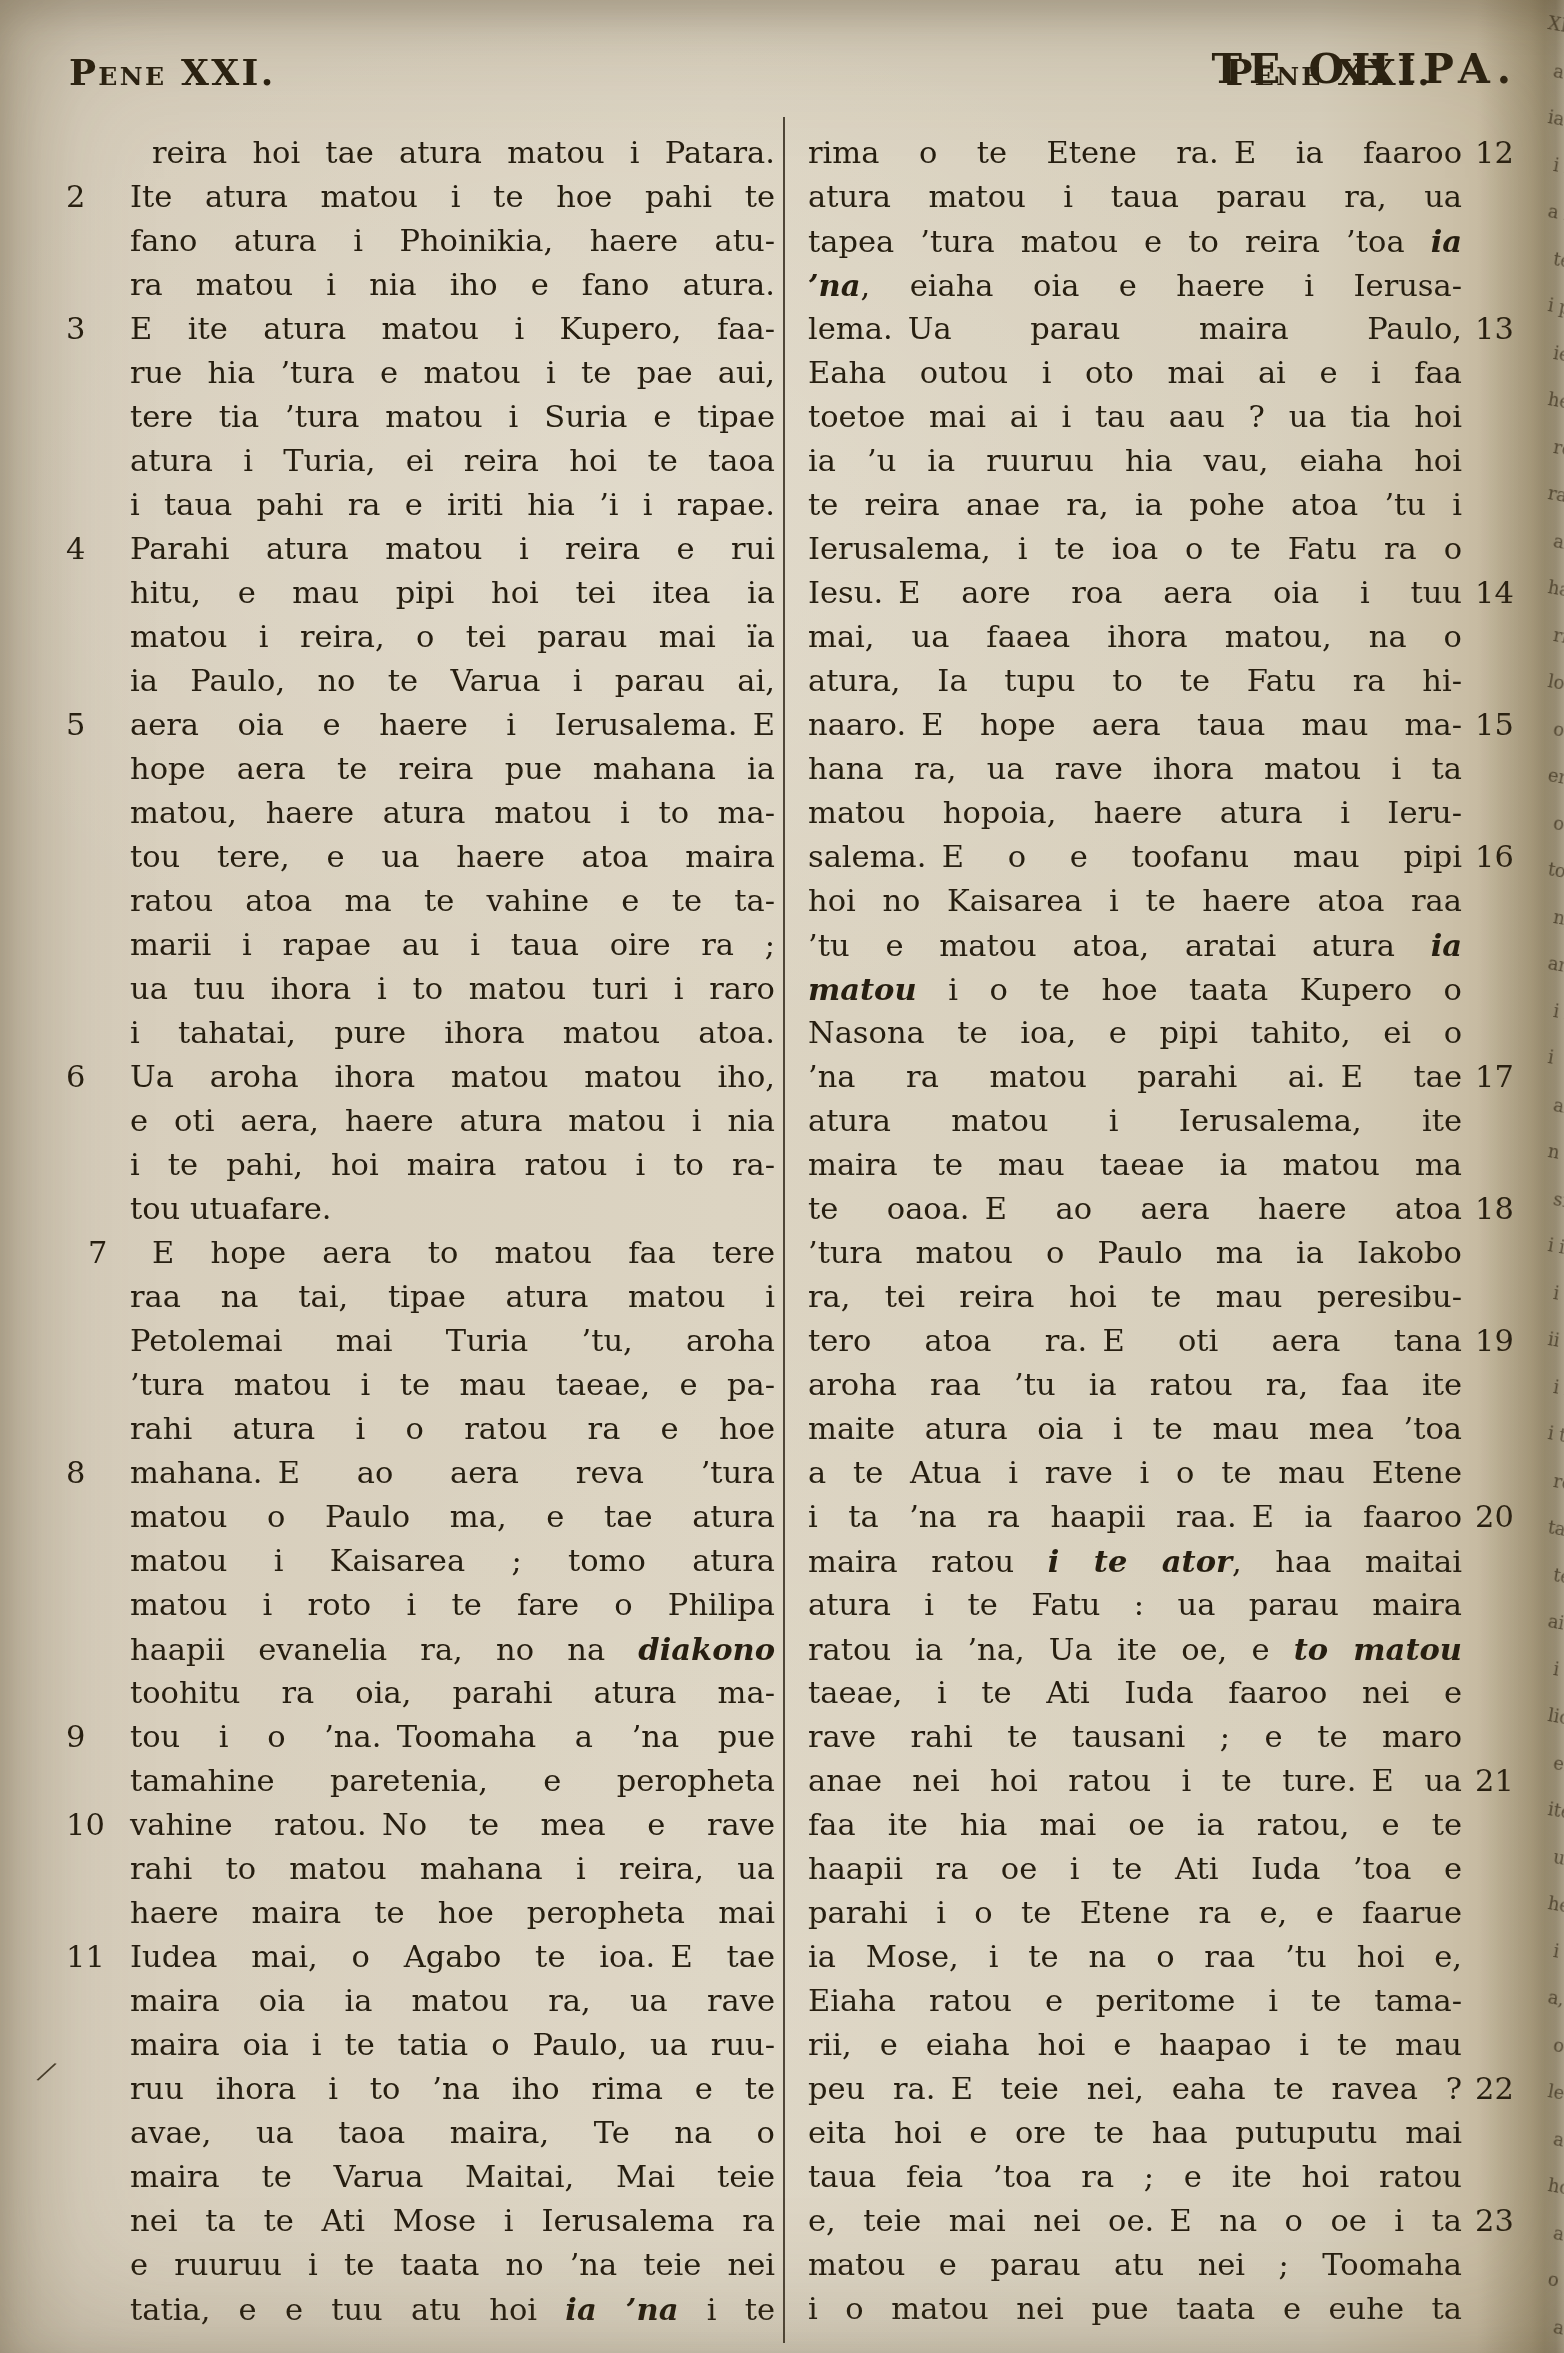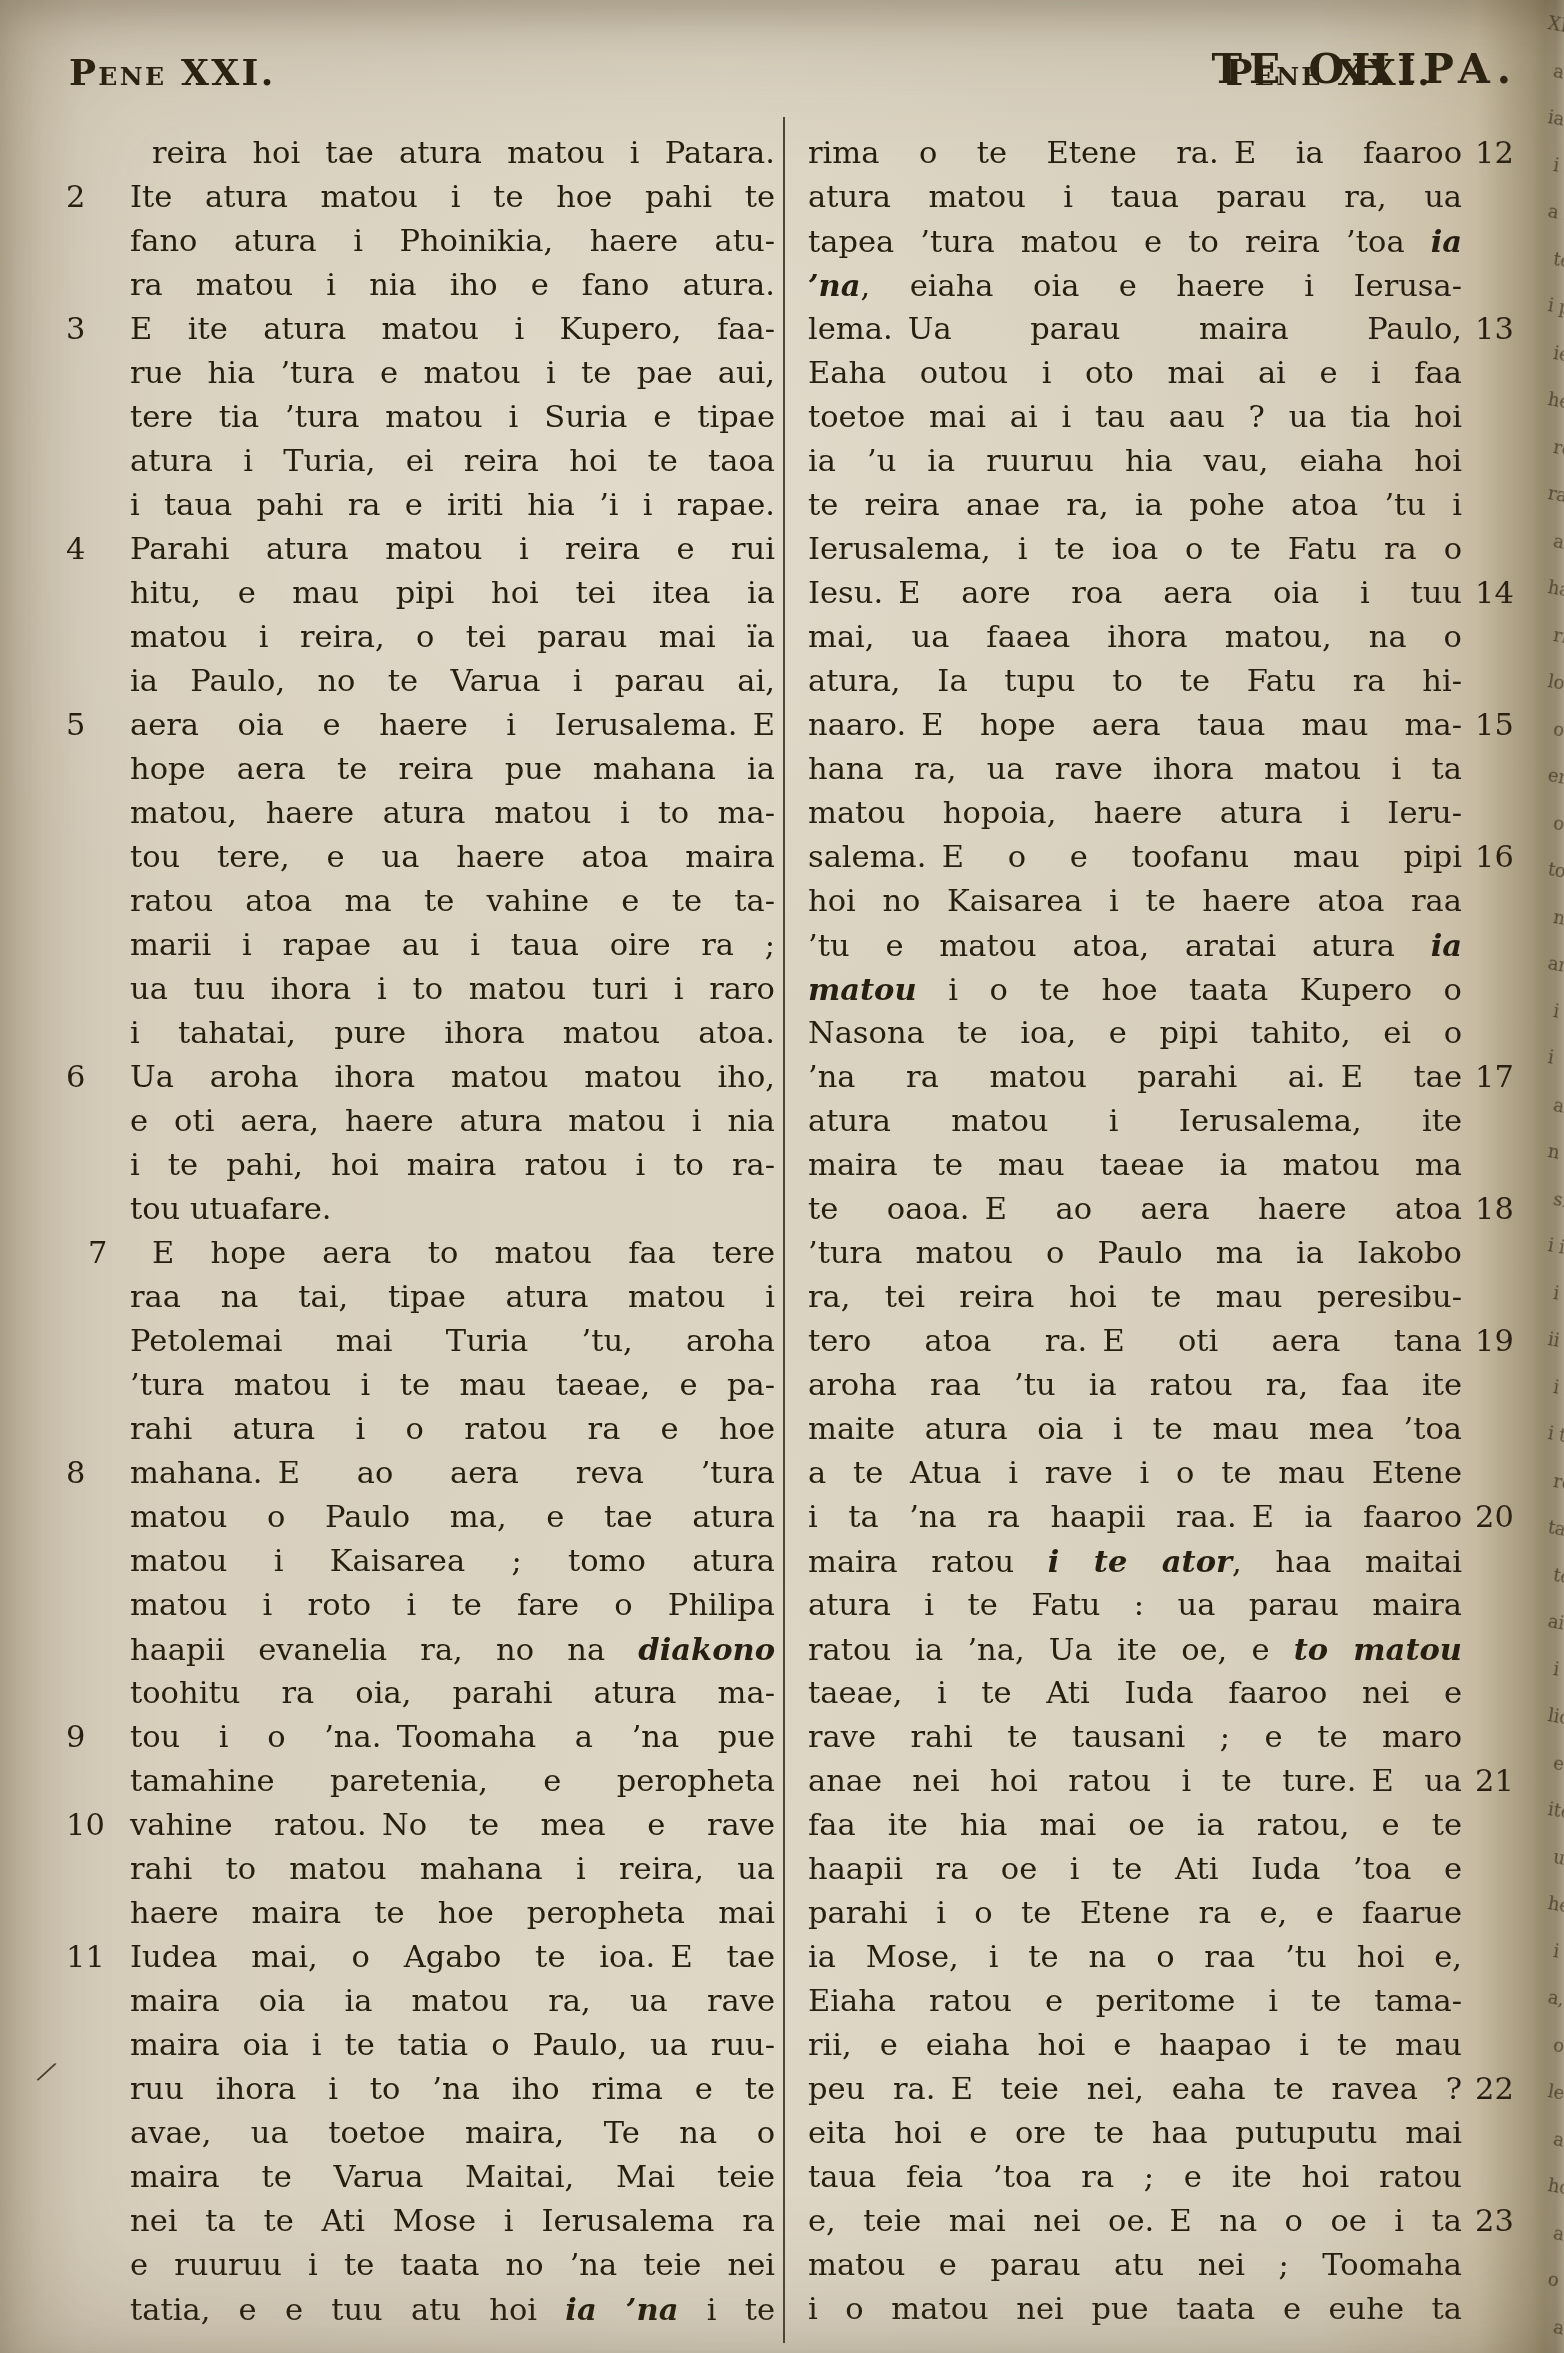--- a/index.html
+++ b/index.html
@@ -125,21 +125,21 @@
       <div class="line"><span><span>toohitu ra oia, parahi atura ma-</span></span></div>
       <div class="line"><span><span>tou i o ’na. Toomaha a ’na pue</span></span><span class="verse-num">9</span></div>
       <div class="line"><span><span>tamahine paretenia, e peropheta</span></span></div>
       <div class="line"><span><span>vahine ratou. No te mea e rave</span></span><span class="verse-num">10</span></div>
       <div class="line"><span><span>rahi to matou mahana i reira, ua</span></span></div>
       <div class="line"><span><span>haere maira te hoe peropheta mai</span></span></div>
       <div class="line"><span><span>Iudea mai, o Agabo te ioa. E tae</span></span><span class="verse-num">11</span></div>
       <div class="line"><span><span>maira oia ia matou ra, ua rave</span></span></div>
       <div class="line"><span><span>maira oia i te tatia o Paulo, ua ruu-</span></span></div>
       <div class="line"><span><span>ruu ihora i to ’na iho rima e te</span></span></div>
-      <div class="line"><span><span>avae, ua toetoe maira, Te na o</span></span></div>
+      <div class="line"><span><span>avae, ua taoa maira, Te na o</span></span></div>
       <div class="line"><span><span>maira te Varua Maitai, Mai teie</span></span></div>
       <div class="line"><span><span>nei ta te Ati Mose i Ierusalema ra</span></span></div>
       <div class="line"><span><span>e ruuruu i te taata no ’na teie nei</span></span></div>
       <div class="line"><span><span>tatia, e e tuu atu hoi </span><i>ia ’na</i><span> i te</span></span></div>
     </div>
   <div class="column col-right">
       <div class="line"><span><span>rima o te Etene ra. E ia faaroo</span></span><span class="verse-num">12</span></div>
       <div class="line"><span><span>atura matou i taua parau ra, ua</span></span></div>
       <div class="line"><span><span>tapea ’tura matou e to reira ’toa </span><i>ia</i></span></div>
       <div class="line"><span><i>’na</i><span>, eiaha oia e haere i Ierusa-</span></span></div>

